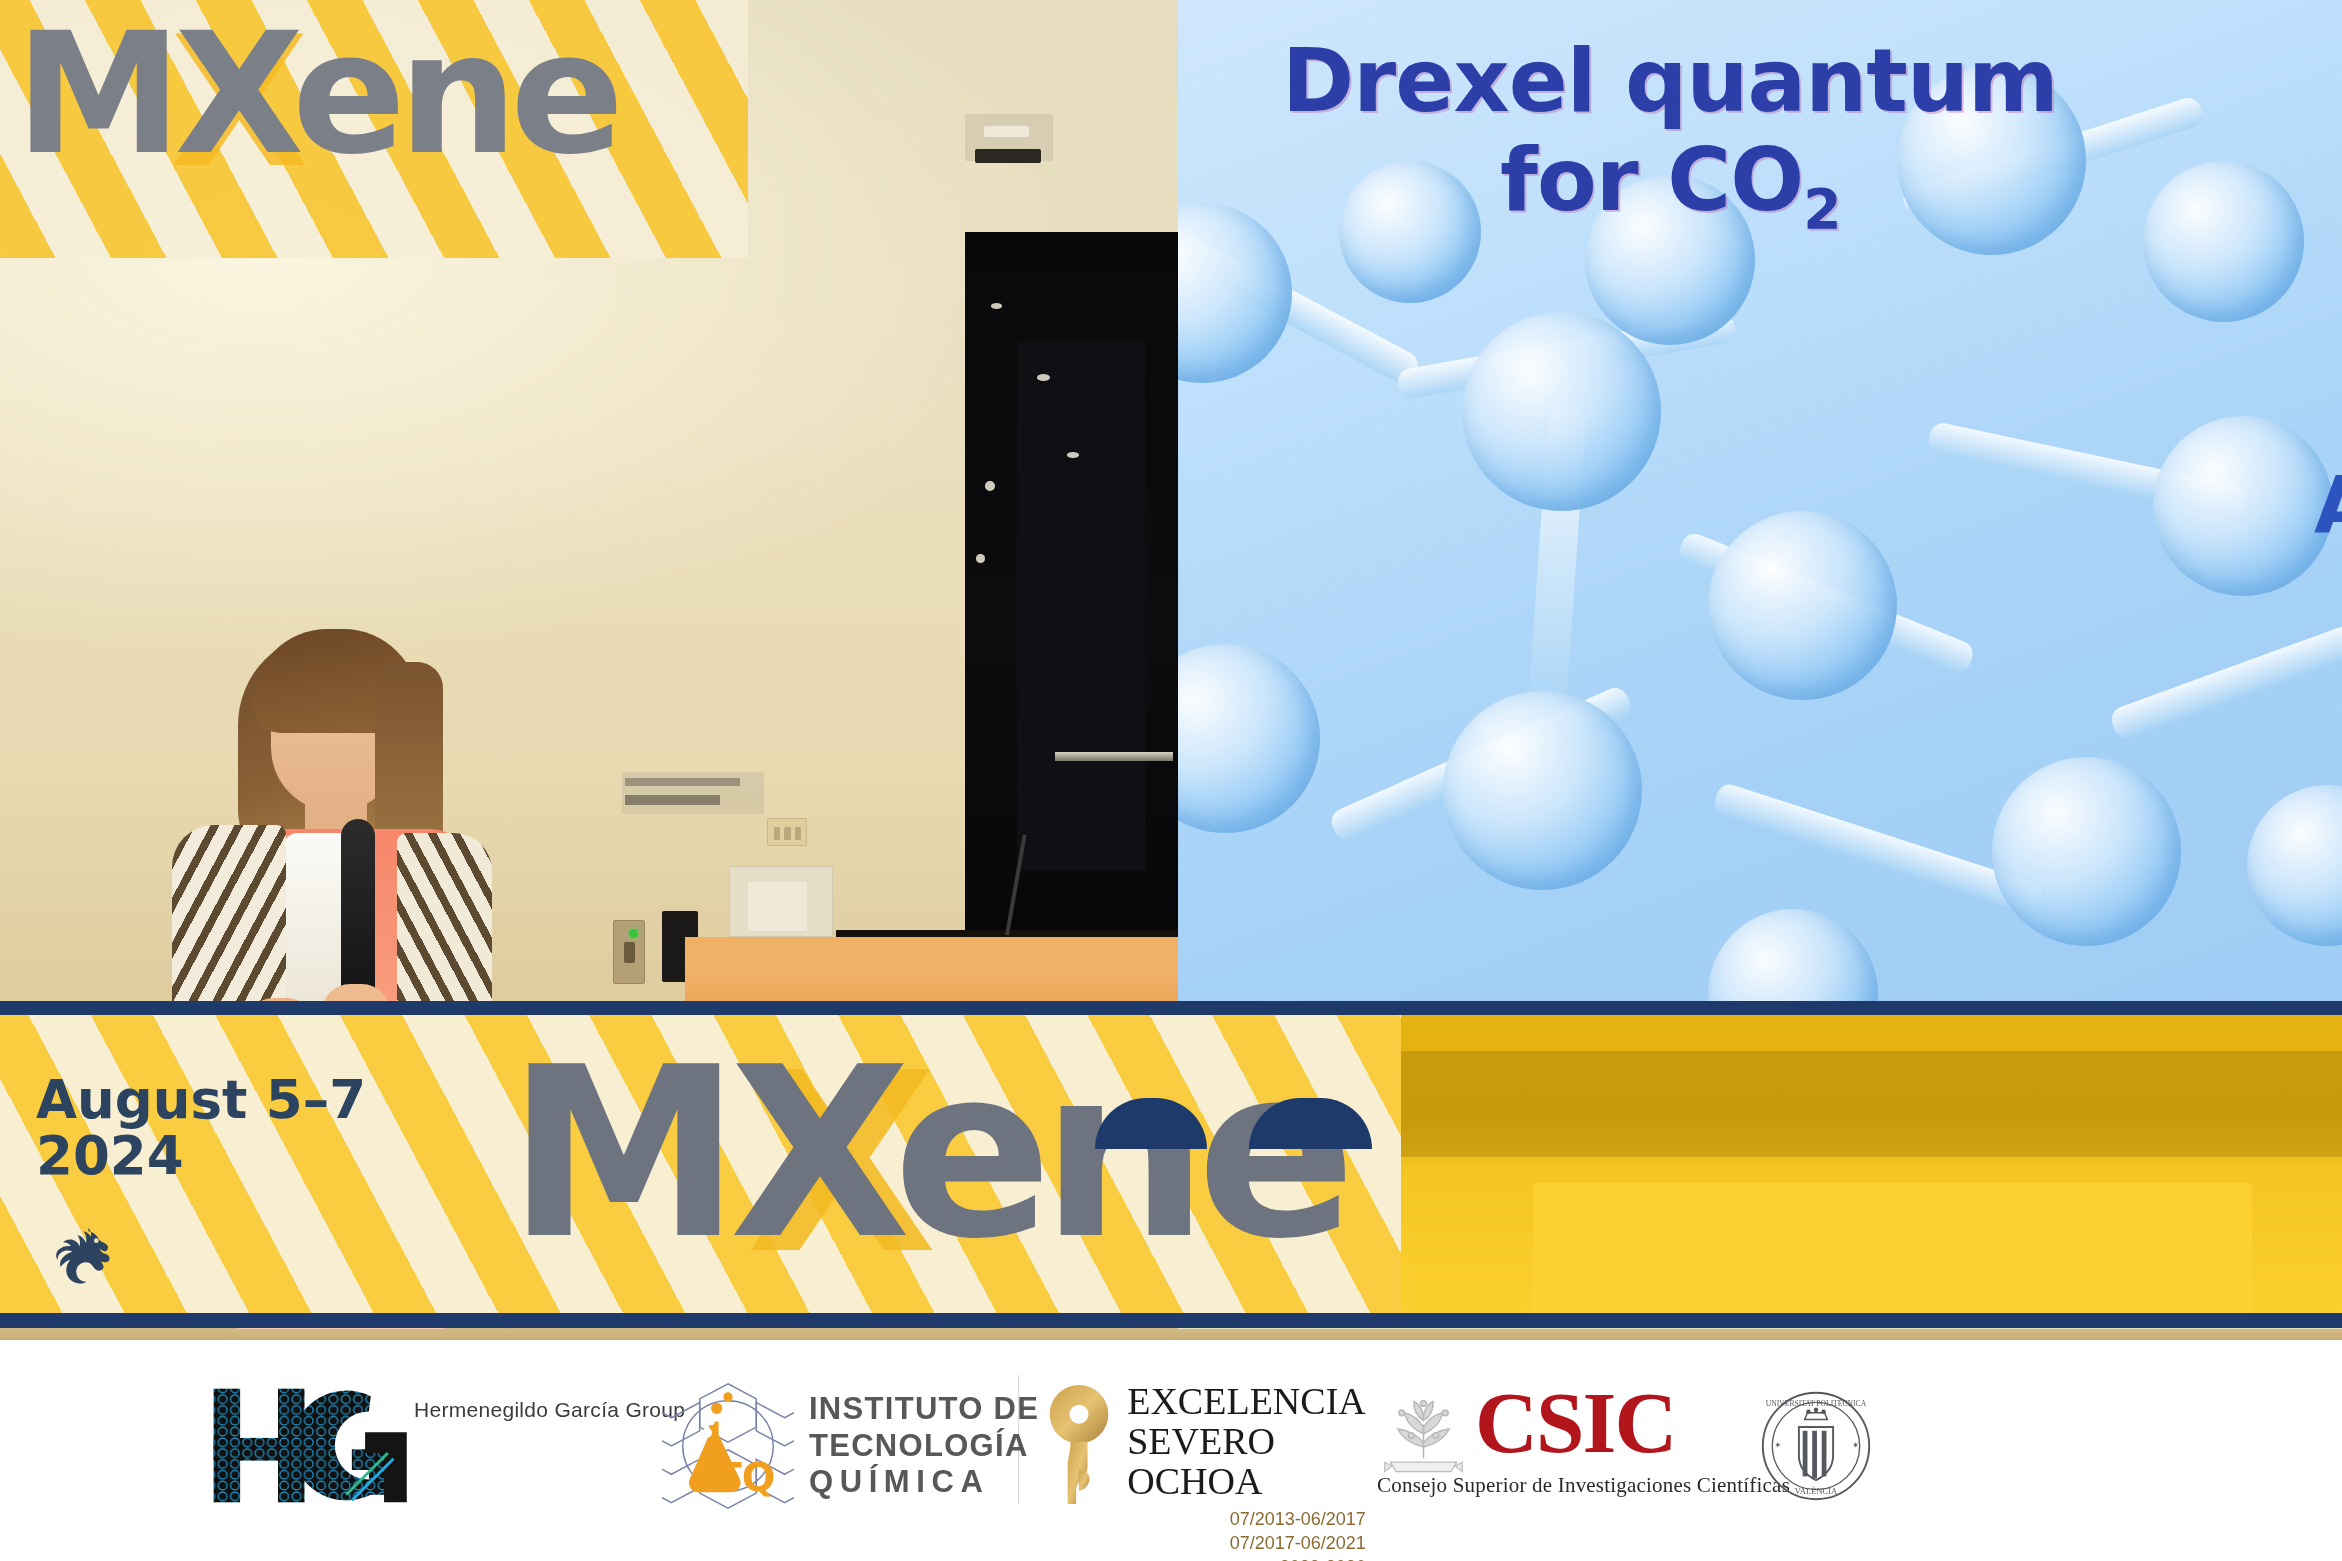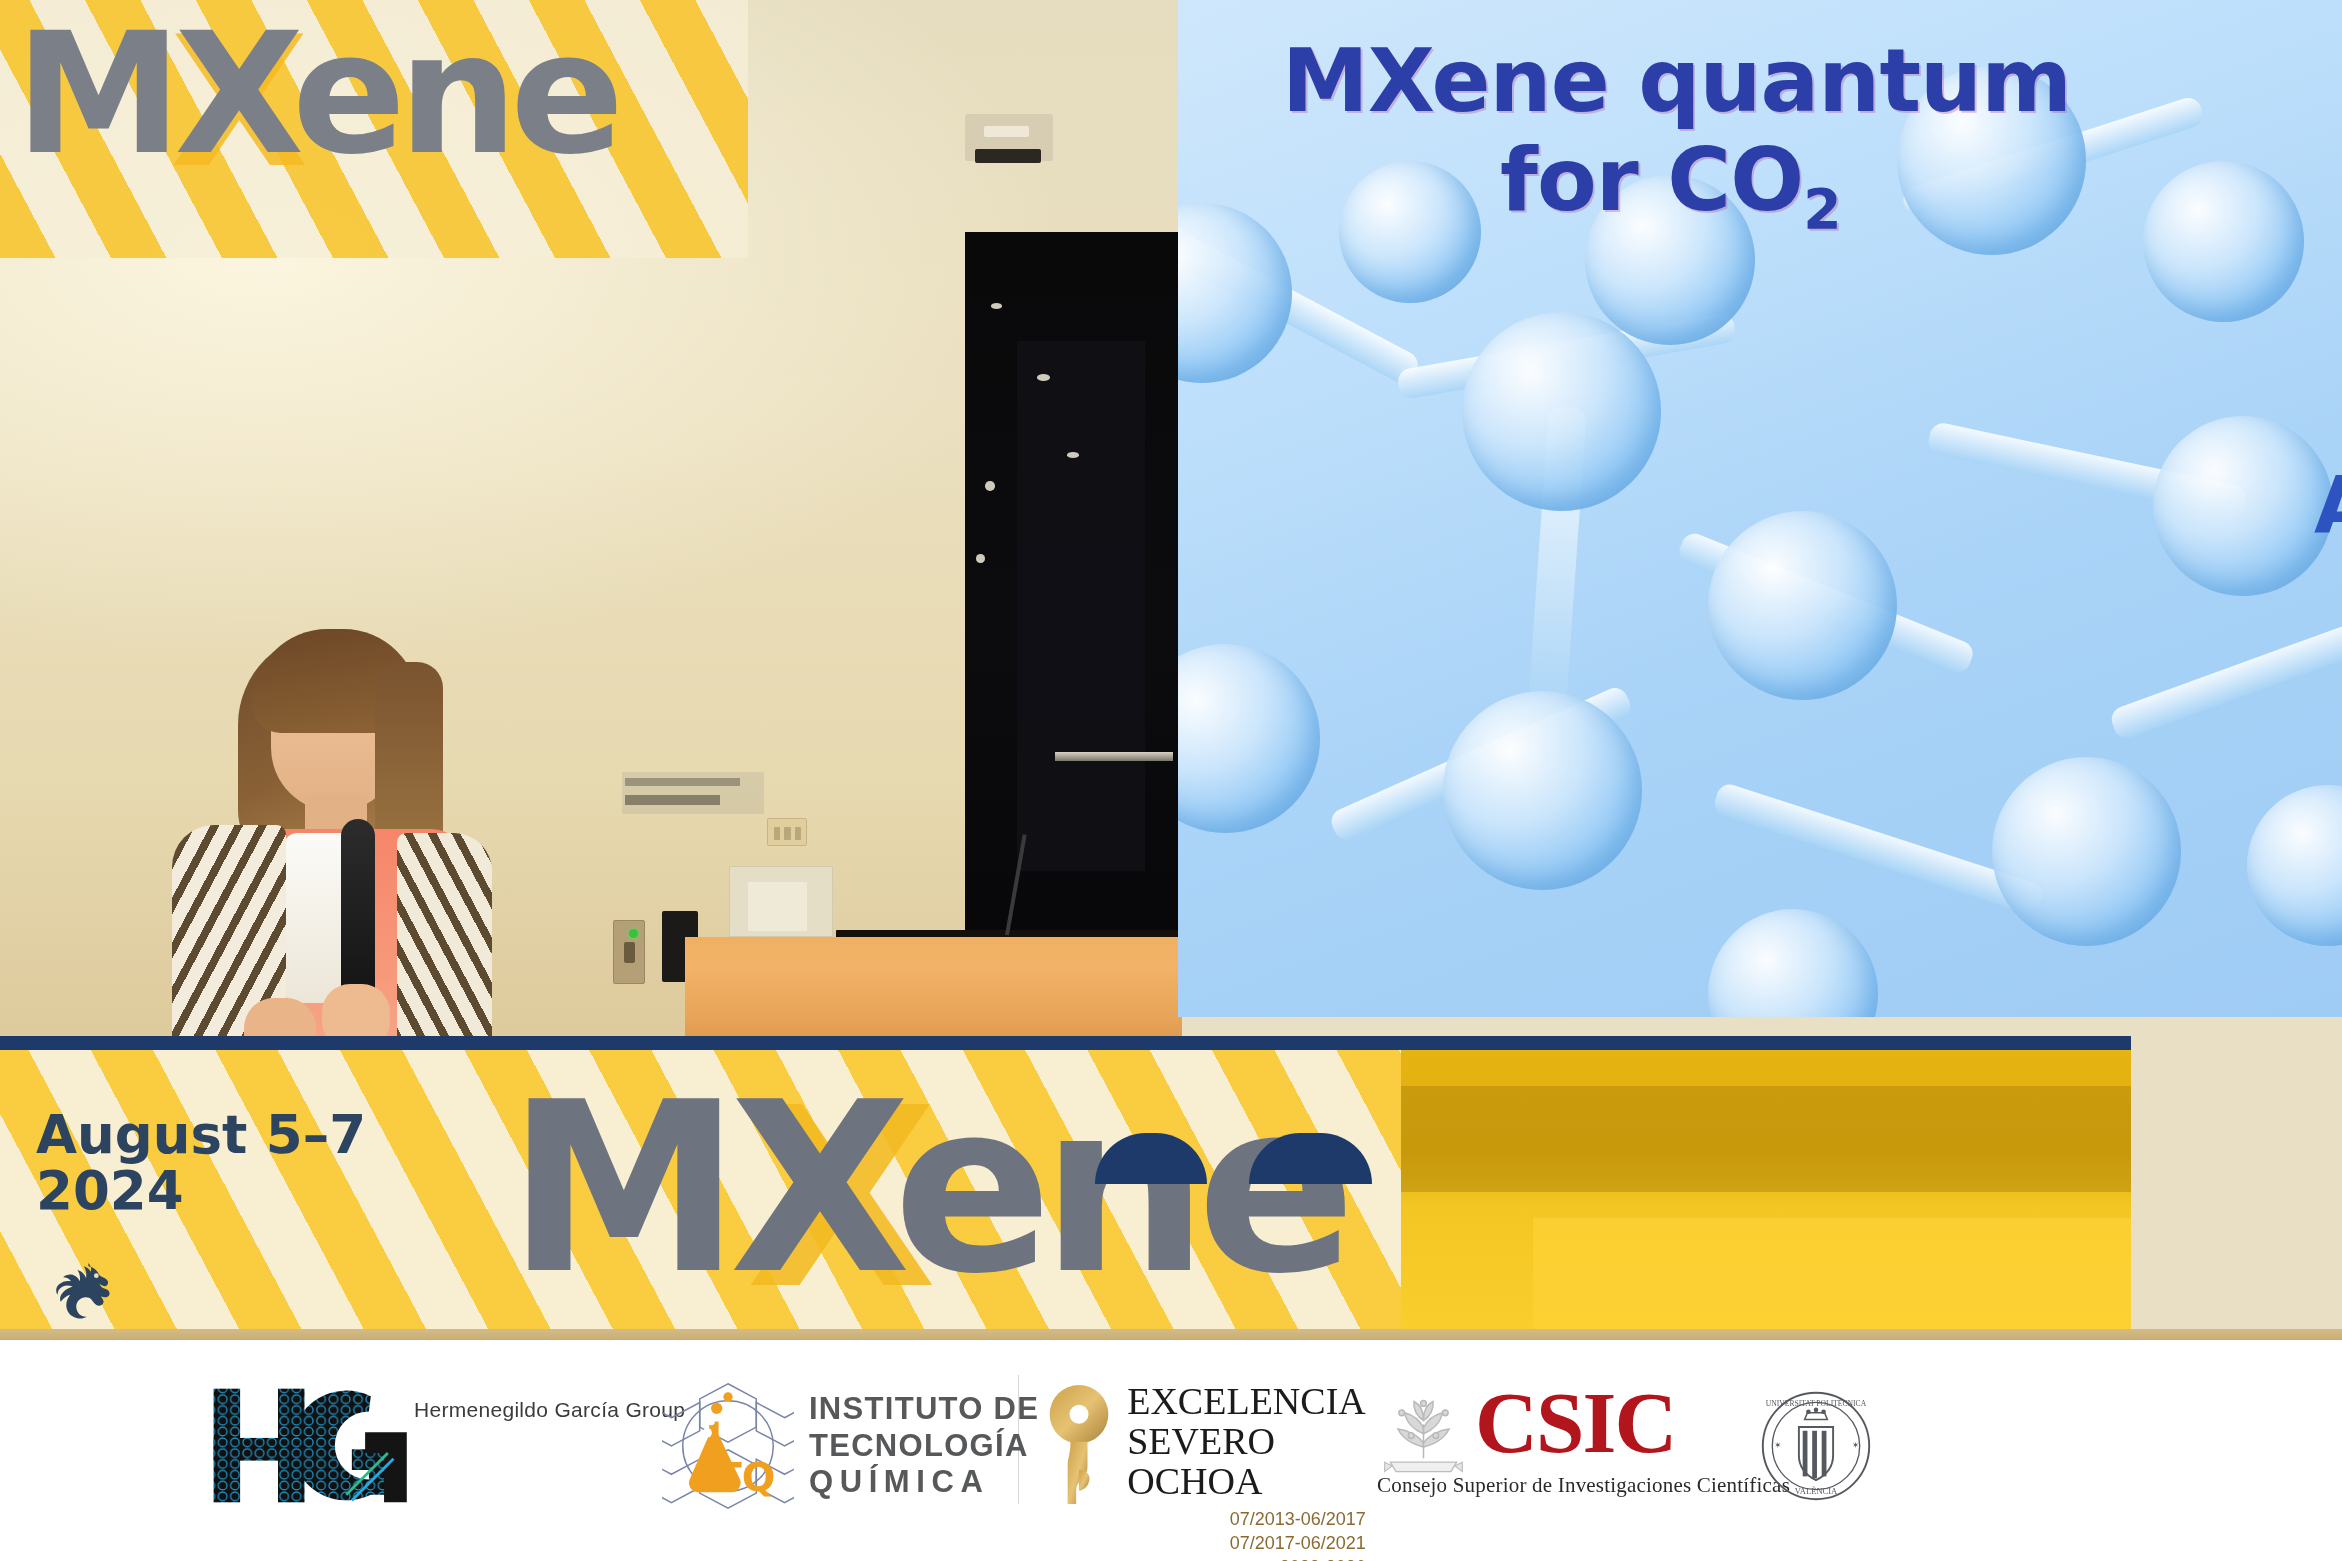--- a/index.html
+++ b/index.html
@@ -220,21 +220,21 @@
   }
   .wm-x {
     position:absolute; left:170px; top:13.2px;
     font-size:180px; font-weight:700; line-height:1;
     color:rgba(244,186,35,.85);
     font-family:"DejaVu Sans", sans-serif;
   }
 
   
   .banner {
-    position:absolute; left:0; top:1036px; width:2131px; height:327px;
+    position:absolute; left:0; top:1001px; width:2342px; height:327px;
     overflow:hidden;
   }
   .banner-rule-top {
     position:absolute; left:0; top:0; width:2342px; height:14px;
     background:#1d3a6b;
   }
   .banner-rule-bot {
     position:absolute; left:0; top:312px; width:2342px; height:15px;
     background:#1d3a6b;
   }
@@ -456,21 +456,21 @@
       <div class="mol" style="left:965px;top:161px;width:161px;height:161px;"></div>
       <div class="mol" style="left:530px;top:511px;width:189px;height:189px;"></div>
       <div class="mol" style="left:975px;top:416px;width:180px;height:180px;"></div>
       <div class="mol" style="left:265px;top:691px;width:199px;height:199px;"></div>
       <div class="mol" style="left:-47px;top:644px;width:189px;height:189px;"></div>
       <div class="mol" style="left:814px;top:757px;width:189px;height:189px;"></div>
       <div class="mol" style="left:1069px;top:785px;width:161px;height:161px;"></div>
       <div class="mol" style="left:530px;top:909px;width:170px;height:170px;"></div>
 
       <div class="screen-title">
-        <div><span>MXene quantum</span></div>
+        <div><span>Drexel quantum</span></div>
         <div style="margin-left:218px;"><span>for CO</span><span class="sub">2</span></div>
       </div>
       <div class="screen-author">An</div>
     </div>
 
     <div class="wm">
       <div class="wm-stripes"></div>
       <div class="wm-x">X</div>
       <div class="wm-word">MXene</div>
     </div>

